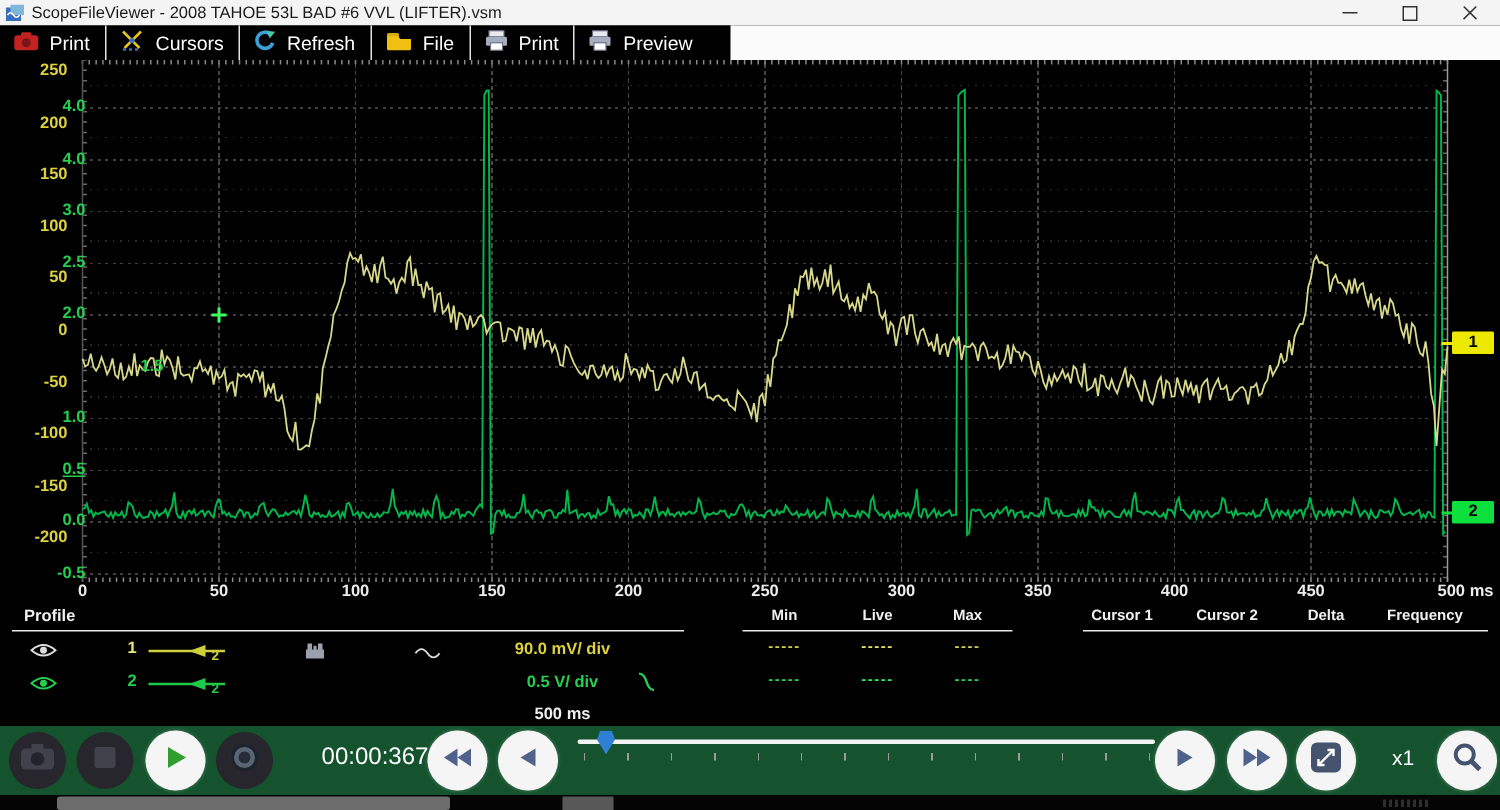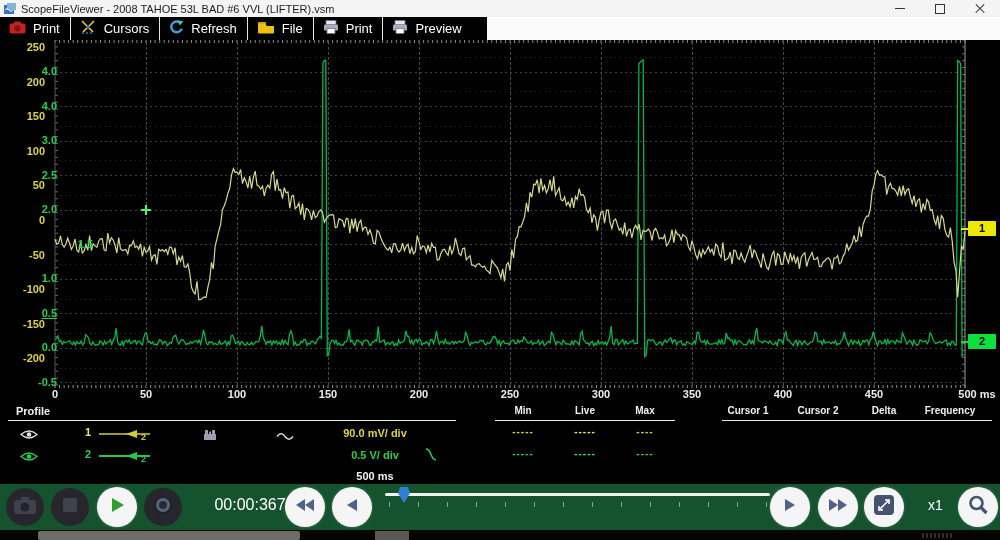--- a/index.html
+++ b/index.html
@@ -207,21 +207,21 @@
       <div class="ylab" style="left: 0px; width: 45px; top: 174px; color: rgb(221, 210, 62);">0</div>
       <div class="ylab" style="left: 0px; width: 45px; top: 208.6px; color: rgb(221, 210, 62);">-50</div>
       <div class="ylab" style="left: 0px; width: 45px; top: 243.2px; color: rgb(221, 210, 62);">-100</div>
       <div class="ylab" style="left: 0px; width: 45px; top: 277.8px; color: rgb(221, 210, 62);">-150</div>
       <div class="ylab" style="left: 0px; width: 45px; top: 312.4px; color: rgb(221, 210, 62);">-200</div>
       <div class="ylab" style="left: 0px; width: 57px; top: 25px; color: rgb(37, 207, 80);">4.0</div>
       <div class="ylab" style="left: 0px; width: 57px; top: 59.5px; color: rgb(37, 207, 80);">4.0</div>
       <div class="ylab" style="left: 0px; width: 57px; top: 94px; color: rgb(37, 207, 80);">3.0</div>
       <div class="ylab" style="left: 0px; width: 57px; top: 128.5px; color: rgb(37, 207, 80);">2.5</div>
       <div class="ylab" style="left: 0px; width: 57px; top: 163px; color: rgb(37, 207, 80);">2.0</div>
-      <div class="ylab" style="left: 0px; width: 57px; top: 197.5px; color: rgb(37, 207, 80); padding-left: 36px;">1.5</div>
+      <div class="ylab" style="left: 16px; width: 57px; top: 197.5px; color: rgb(37, 207, 80); padding-left: 36px;">1.5</div>
       <div class="ylab" style="left: 0px; width: 57px; top: 232px; color: rgb(37, 207, 80);">1.0</div>
       <div class="ylab" style="left: 0px; width: 57px; top: 266.5px; color: rgb(37, 207, 80); text-decoration: underline;">0.5</div>
       <div class="ylab" style="left: 0px; width: 57px; top: 301px; color: rgb(37, 207, 80);">0.0</div>
       <div class="ylab" style="left: 0px; width: 57px; top: 335.5px; color: rgb(37, 207, 80);">-0.5</div>
       <div class="badge-lead" style="top: 188px; background: rgb(237, 232, 0);"></div>
       <div class="badge" style="top: 181px; background: rgb(237, 232, 0);">1</div>
       <div class="badge-lead" style="top: 301px; background: rgb(13, 223, 61);"></div>
       <div class="badge" style="top: 294px; background: rgb(13, 223, 61);">2</div>
     </div>
   <div class="xaxis" id="xaxis">

